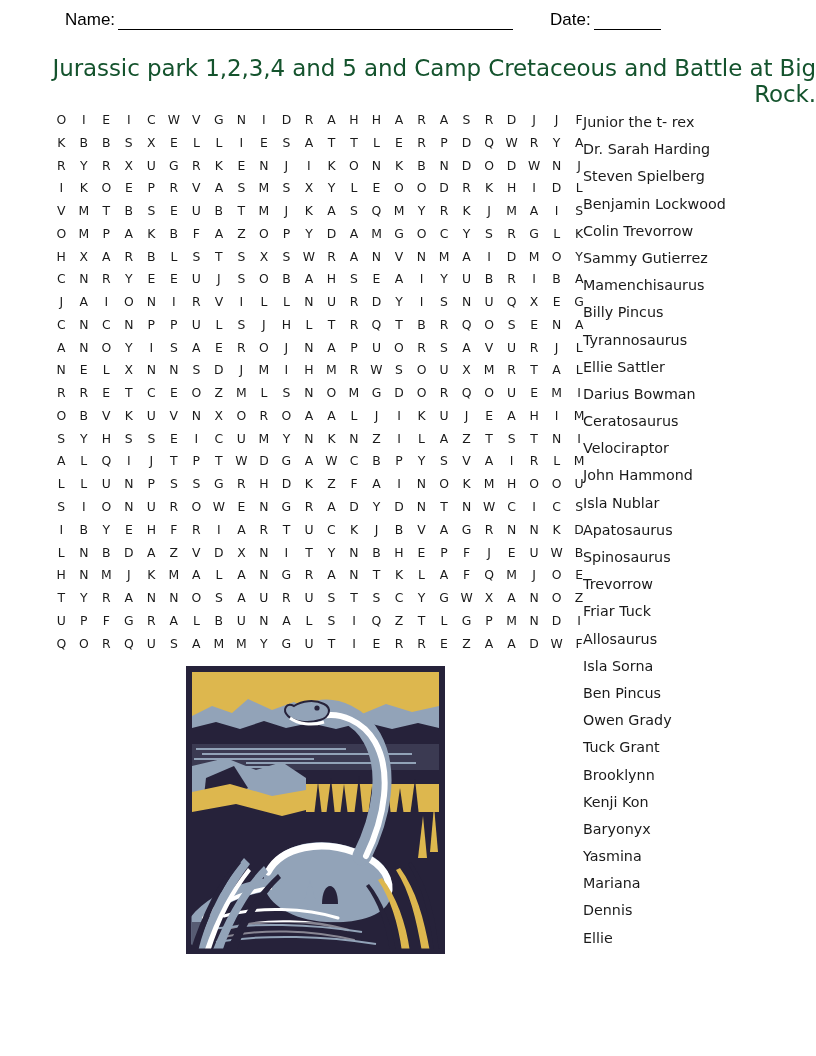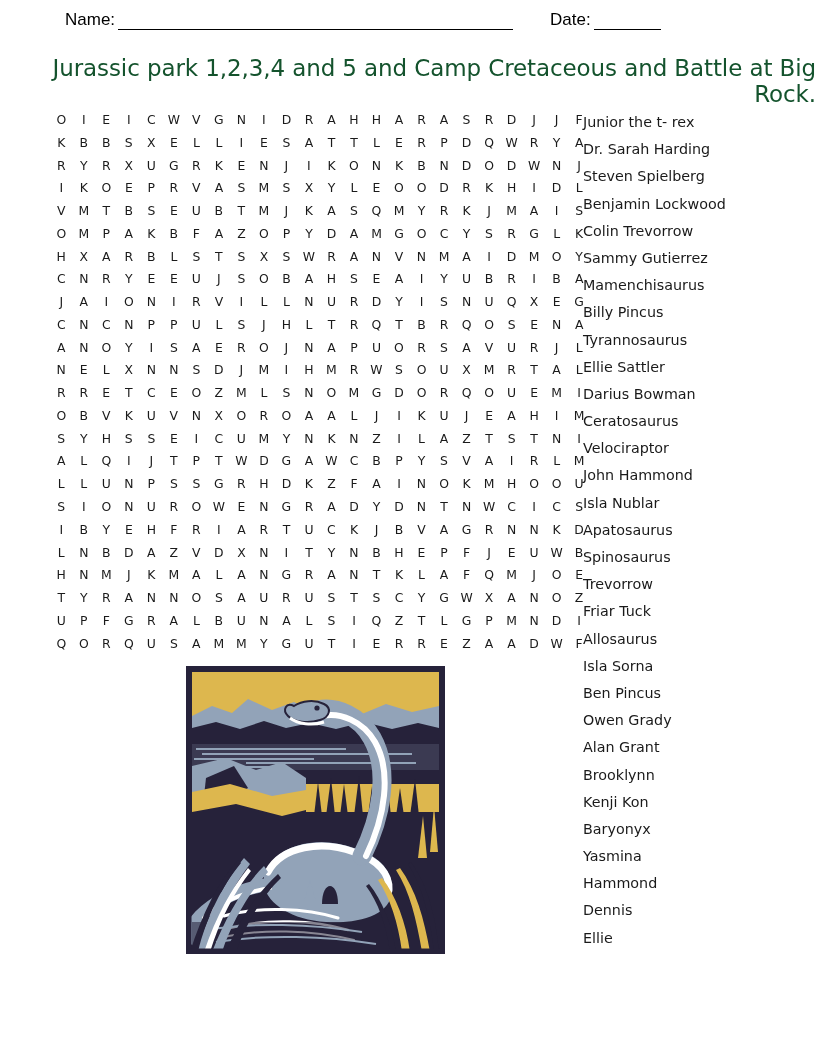--- a/index.html
+++ b/index.html
@@ -722,26 +722,26 @@
     <div class="word-item">John Hammond</div>
     <div class="word-item">Isla Nublar</div>
     <div class="word-item">Apatosaurus</div>
     <div class="word-item">Spinosaurus</div>
     <div class="word-item">Trevorrow</div>
     <div class="word-item">Friar Tuck</div>
     <div class="word-item">Allosaurus</div>
     <div class="word-item">Isla Sorna</div>
     <div class="word-item">Ben Pincus</div>
     <div class="word-item">Owen Grady</div>
-    <div class="word-item">Alan Grant</div>
+    <div class="word-item">Tuck Grant</div>
     <div class="word-item">Brooklynn</div>
     <div class="word-item">Kenji Kon</div>
     <div class="word-item">Baryonyx</div>
     <div class="word-item">Yasmina</div>
-    <div class="word-item">Hammond</div>
+    <div class="word-item">Mariana</div>
     <div class="word-item">Dennis</div>
     <div class="word-item">Ellie</div>
   </div>
 
 <div class="illustration">
   <svg viewBox="0 0 259 288" xmlns="http://www.w3.org/2000/svg" aria-hidden="true">
     <defs>
       <clipPath id="frameClip">
         <rect x="2" y="2" width="255" height="284" rx="3"></rect>
       </clipPath>

